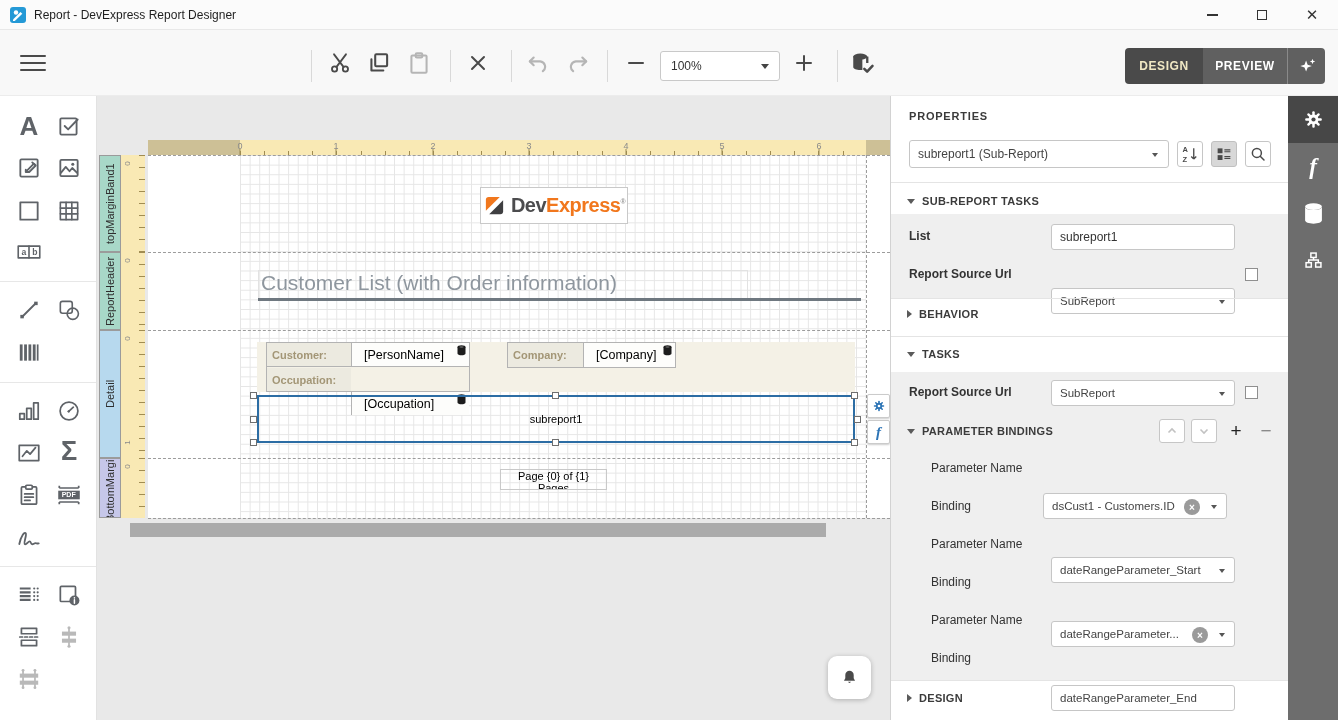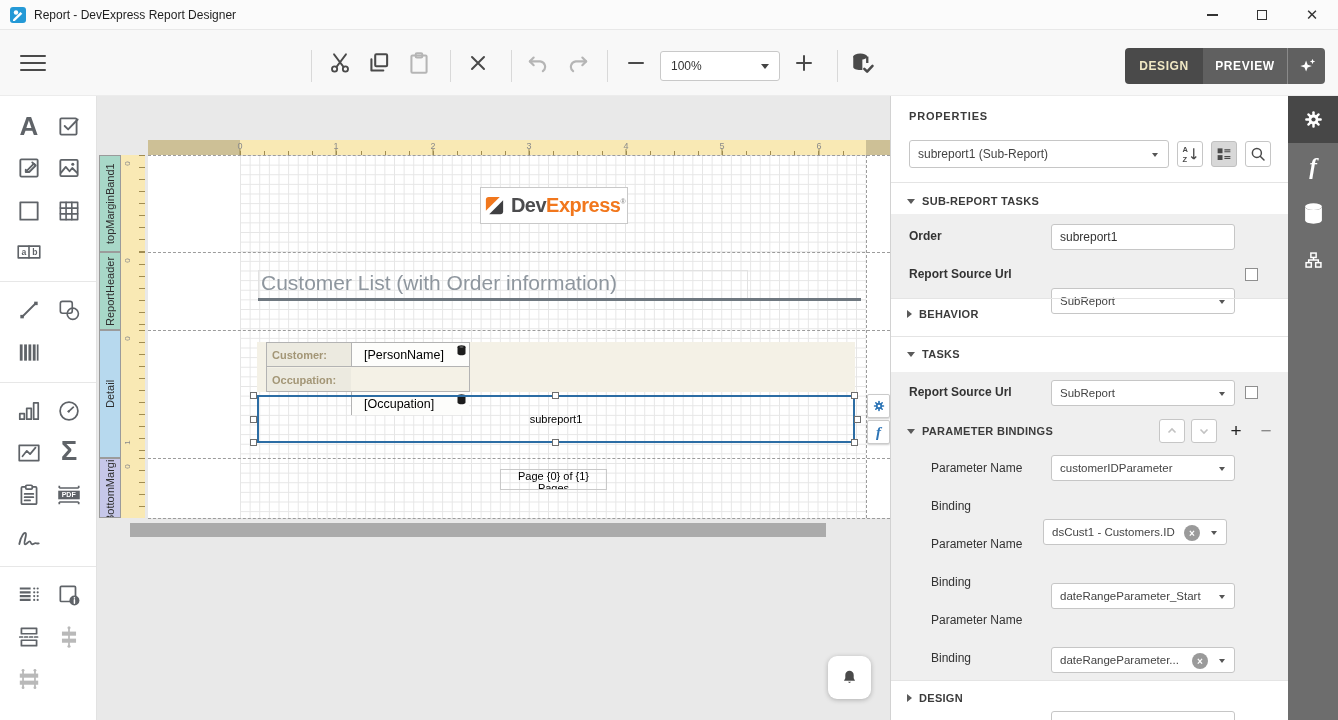--- a/index.html
+++ b/index.html
@@ -421,20 +421,31 @@
       <div class="abs cell-val" style="left:84px;top:25px;width:118px;height:23px;border-left:1px solid #b3b3b3">
         <span>[Occupation]</span>
         <svg class="dbi" width="9" height="11" viewBox="0 0 9 11">
             <ellipse cx="4.5" cy="2" rx="4" ry="1.8" fill="#1c1c1c"></ellipse>
             <path d="M.5 2v6.5c0 1 1.8 1.8 4 1.8s4-.8 4-1.8V2z" fill="#1c1c1c"></path>
             <ellipse cx="4.5" cy="2" rx="2.2" ry="0.8" fill="#6a6a6a"></ellipse>
           </svg>
       </div>
     </div>
 
+    <div class="abs" style="left:410px;top:246px;width:169px;height:26px;border:1px solid #b3b3b3">
+      <div class="abs cell-lab" style="left:0;top:0;width:75px;height:24px">Company:</div>
+      <div class="abs cell-val" style="left:75px;top:0;width:92px;height:24px;border-left:1px solid #b3b3b3">
+        <span>[Company]</span>
+        <svg class="dbi" width="9" height="11" viewBox="0 0 9 11">
+            <ellipse cx="4.5" cy="2" rx="4" ry="1.8" fill="#1c1c1c"></ellipse>
+            <path d="M.5 2v6.5c0 1 1.8 1.8 4 1.8s4-.8 4-1.8V2z" fill="#1c1c1c"></path>
+            <ellipse cx="4.5" cy="2" rx="2.2" ry="0.8" fill="#6a6a6a"></ellipse>
+          </svg>
+      </div>
+    </div>
 
     <div class="abs" style="left:160px;top:299px;width:598px;height:48px;border:2px solid #2c6da4;display:flex;align-items:center;justify-content:center;font-size:11px;color:#000">subreport1</div>
     <div class="abs handle" style="left:153px;top:296px"></div>
     <div class="abs handle" style="left:455px;top:296px"></div>
     <div class="abs handle" style="left:754px;top:296px"></div>
     <div class="abs handle" style="left:153px;top:320px"></div>
     <div class="abs handle" style="left:757px;top:320px"></div>
     <div class="abs handle" style="left:153px;top:343px"></div>
     <div class="abs handle" style="left:455px;top:343px"></div>
     <div class="abs handle" style="left:754px;top:343px"></div>
@@ -501,21 +512,21 @@
     </div>
 
     <div class="abs psep" style="top:86px"></div>
 
     <div class="abs" style="left:16px;top:99px;display:flex;align-items:center;gap:7px">
       <span class="tri-d"></span>
         <span class="sec-head">SUB-REPORT TASKS</span>
     </div>
 
     <div class="abs grayblock" style="top:118px;height:84px">
-      <div class="abs plabel" style="left:18px;top:15px;font-weight:bold">Order</div>
+      <div class="abs plabel" style="left:18px;top:15px;font-weight:bold">List</div>
       <input class="abs pfield" style="left: 160px; top: 10px; font-size: 12px; color: rgb(51, 51, 51);" value="subreport1">
       <div class="abs plabel" style="left:18px;top:53px;font-weight:bold">Report Source Url</div>
       <div class="abs pfield" style="left:160px;top:48px">
         <span class="val">SubReport</span>
           <span class="caret-sm"></span>
       </div>
       <div class="abs chk" style="left:354px;top:54px"></div>
     </div>
 
     <div class="abs psep" style="top:202px"></div>
@@ -551,24 +562,20 @@
         </div>
       <div class="abs sqbtn" style="left:300px;top:7px;height:24px">
           <svg width="12" height="12" viewBox="0 0 12 12" fill="none" stroke="#c2c2c2" stroke-width="1.6">
             <path d="M2.5 4.5L6 8l3.5-3.5"></path>
           </svg>
         </div>
       <div class="abs sqbtn" style="left:332px;top:6px;font-size:19px;color:#222;border:none;background:transparent">+</div>
       <div class="abs sqbtn" style="left:362px;top:6px;font-size:19px;color:#8a8a8a;border:none;background:transparent">−</div>
 
       <div class="abs plabel" style="left:40px;top:49px">Parameter Name</div>
-      <div class="abs pfield" style="left:160px;top:43px">
-          <span class="val">customerIDParameter</span>
-          <span class="caret-sm"></span>
-        </div>
 
       <div class="abs plabel" style="left:40px;top:87px">Binding</div>
       <div class="abs pfield" style="left:152px;top:81px;padding-right:30px">
           <span class="val">dsCust1 - Customers.ID</span>
           <span class="clearbtn">×</span>
           <span class="caret-sm"></span>
         </div>
 
       <div class="abs plabel" style="left:40px;top:125px">Parameter Name</div>
       <div class="abs pfield" style="left:160px;top:119px">

